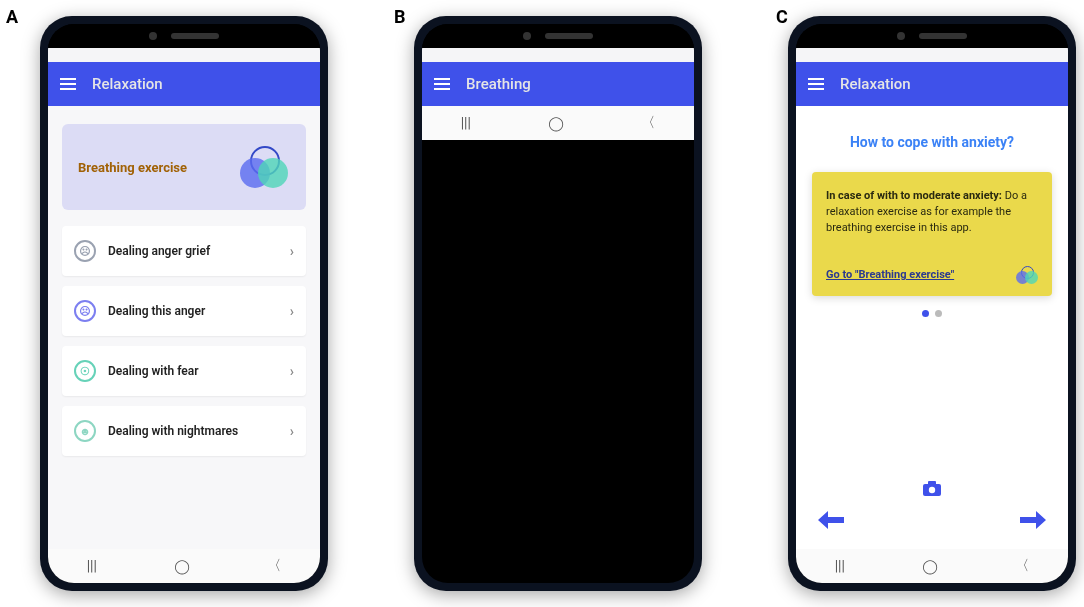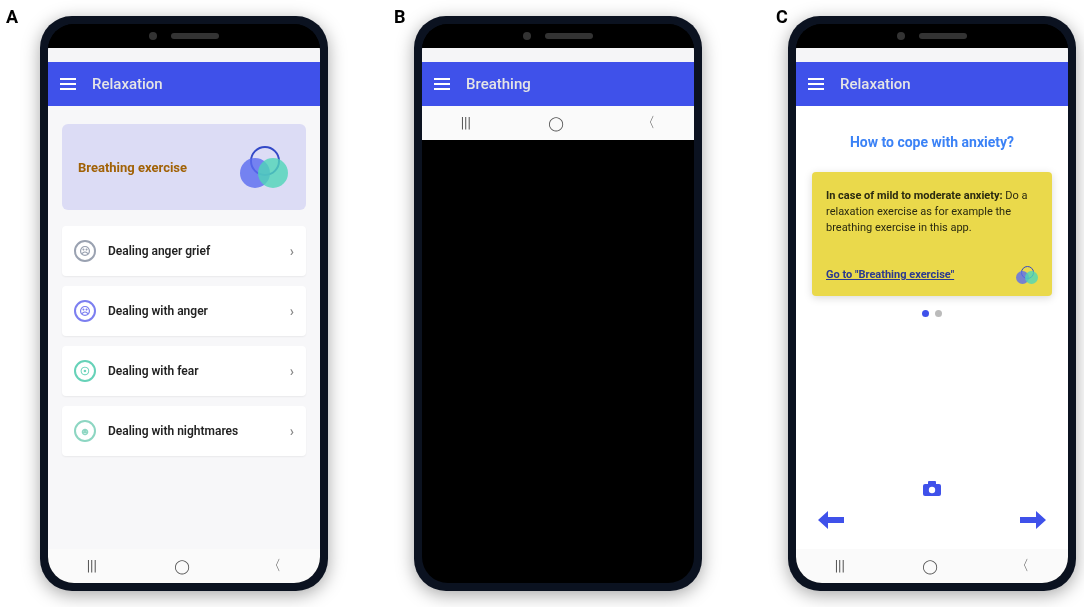--- a/index.html
+++ b/index.html
@@ -198,21 +198,21 @@
         </div>
       </div>
 
       <div class="list-row">
         <div class="row-icon" style="border-color:#9aa2b1;color:#9aa2b1">☹</div>
         <span>Dealing anger grief</span>
         <span class="chev">›</span>
       </div>
       <div class="list-row">
         <div class="row-icon" style="border-color:#7c7ff0;color:#7c7ff0">☹</div>
-        <span>Dealing with anger</span>
+        <span>Dealing this anger</span>
         <span class="chev">›</span>
       </div>
       <div class="list-row">
         <div class="row-icon" style="border-color:#66d2b8;color:#66d2b8">☉</div>
         <span>Dealing with fear</span>
         <span class="chev">›</span>
       </div>
       <div class="list-row">
         <div class="row-icon" style="border-color:#8dd6c2;color:#8dd6c2">☻</div>
         <span>Dealing with nightmares</span>
@@ -262,21 +262,21 @@
           <span></span>
           <span></span>
           <span></span>
         </div>
       <div class="app-title">Relaxation</div>
     </div>
     <div class="content">
       <div class="c-content">
         <div class="c-heading">How to cope with anxiety?</div>
         <div class="card-yellow">
-          <span class="strong">In case of mild to moderate anxiety:</span><span> Do a relaxation exercise as for example the breathing exercise in this app.</span>
+          <span class="strong">In case of with to moderate anxiety:</span><span> Do a relaxation exercise as for example the breathing exercise in this app.</span>
           <div class="goto-row">
             <span>Go to "Breathing exercise"</span>
             <span class="mini-venn">
               <span class="m" style="top:0;left:5px;border:1.5px solid #3349c7;"></span>
               <span class="m" style="top:5px;left:0;background:#5a6cf0cc;"></span>
               <span class="m" style="top:5px;left:9px;background:#4fd6b8cc;"></span>
             </span>
           </div>
         </div>
         <div class="dots">

